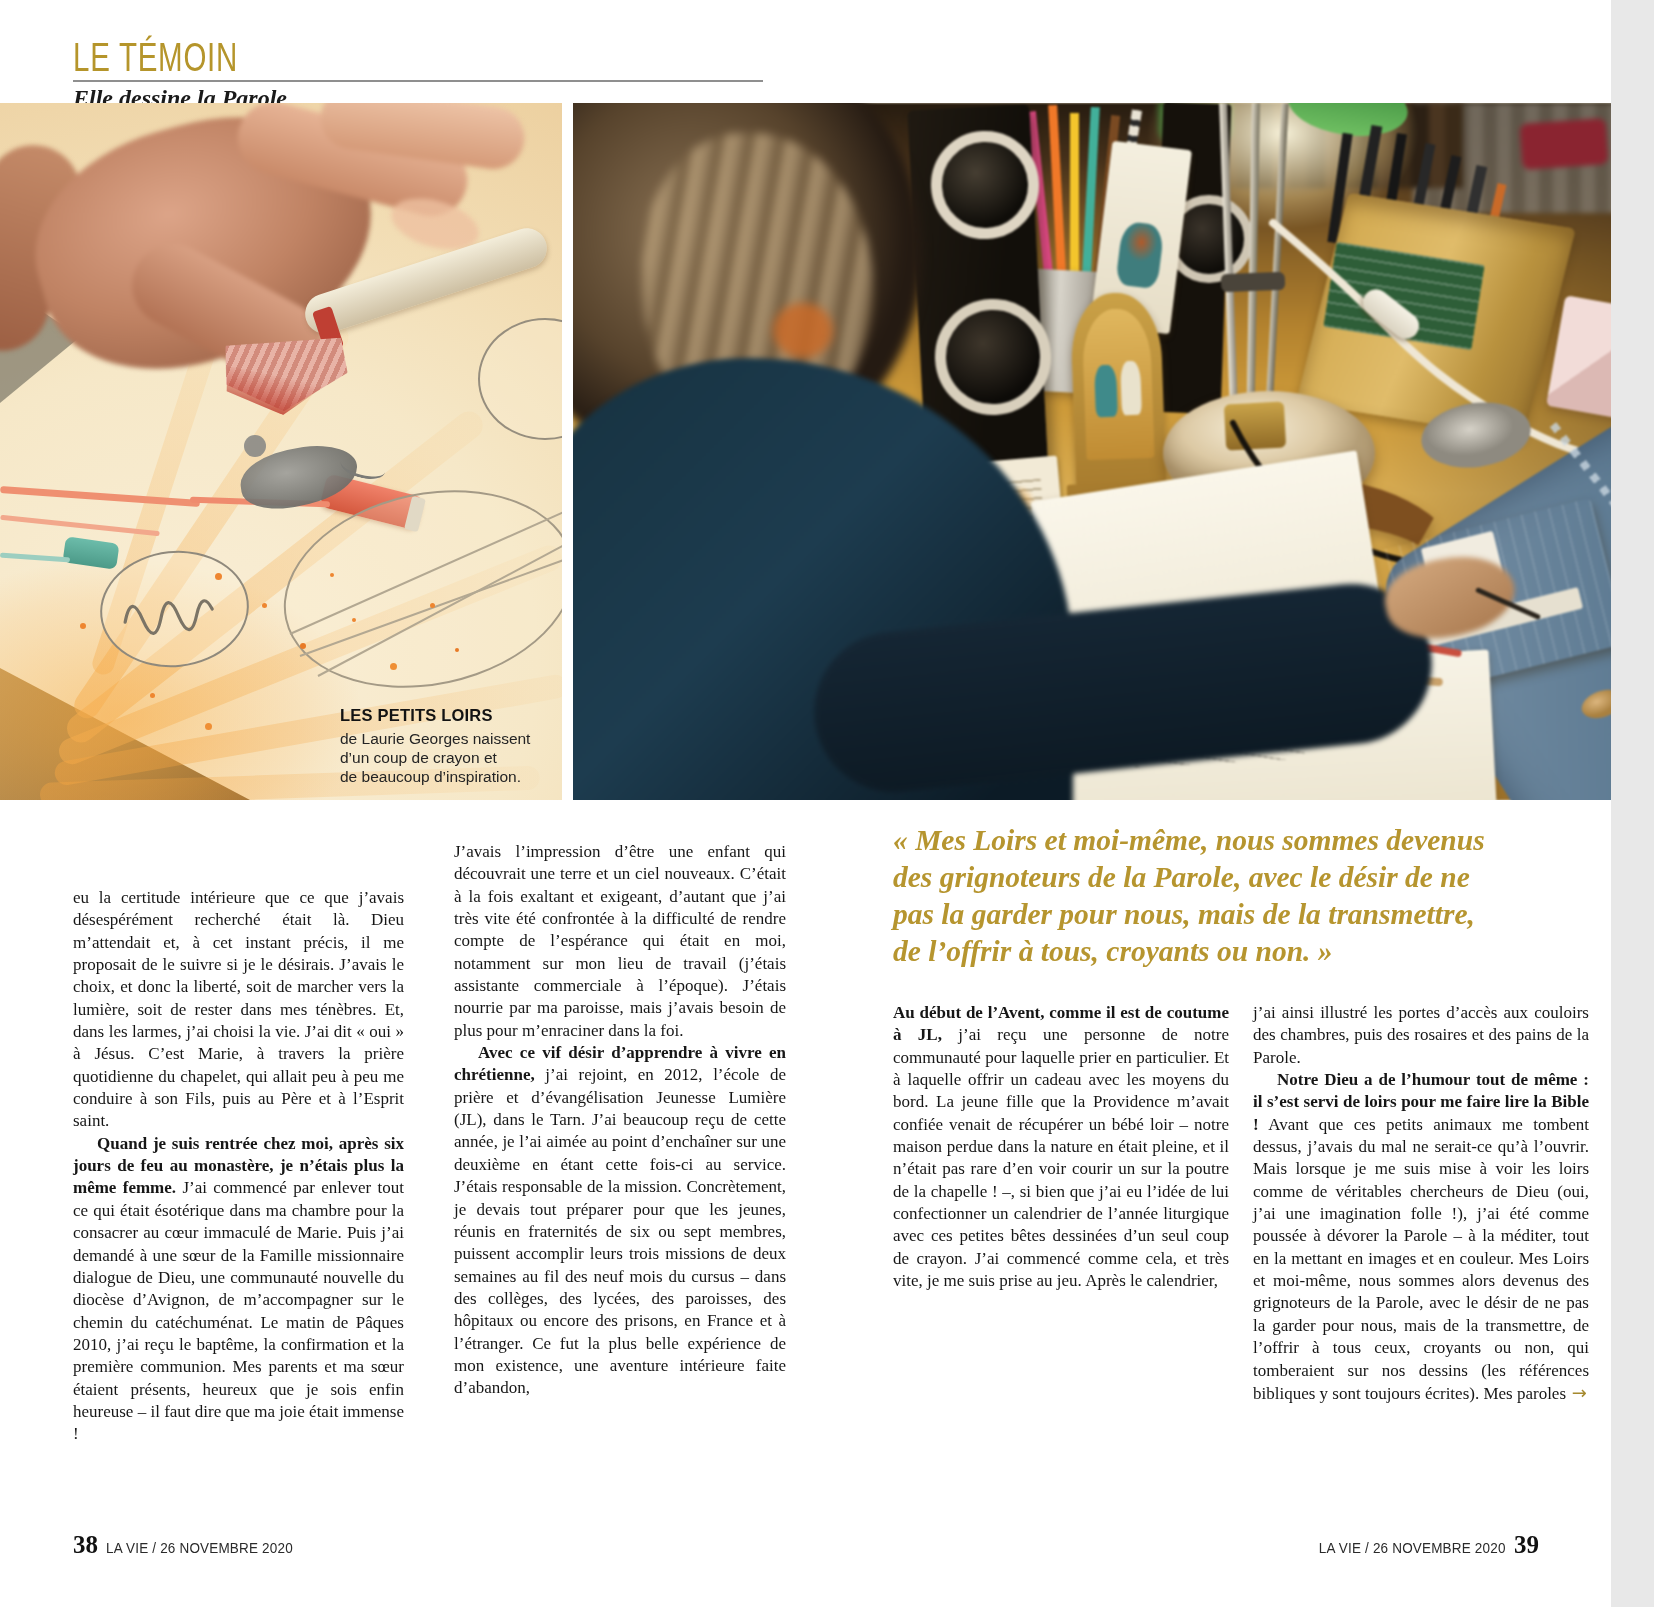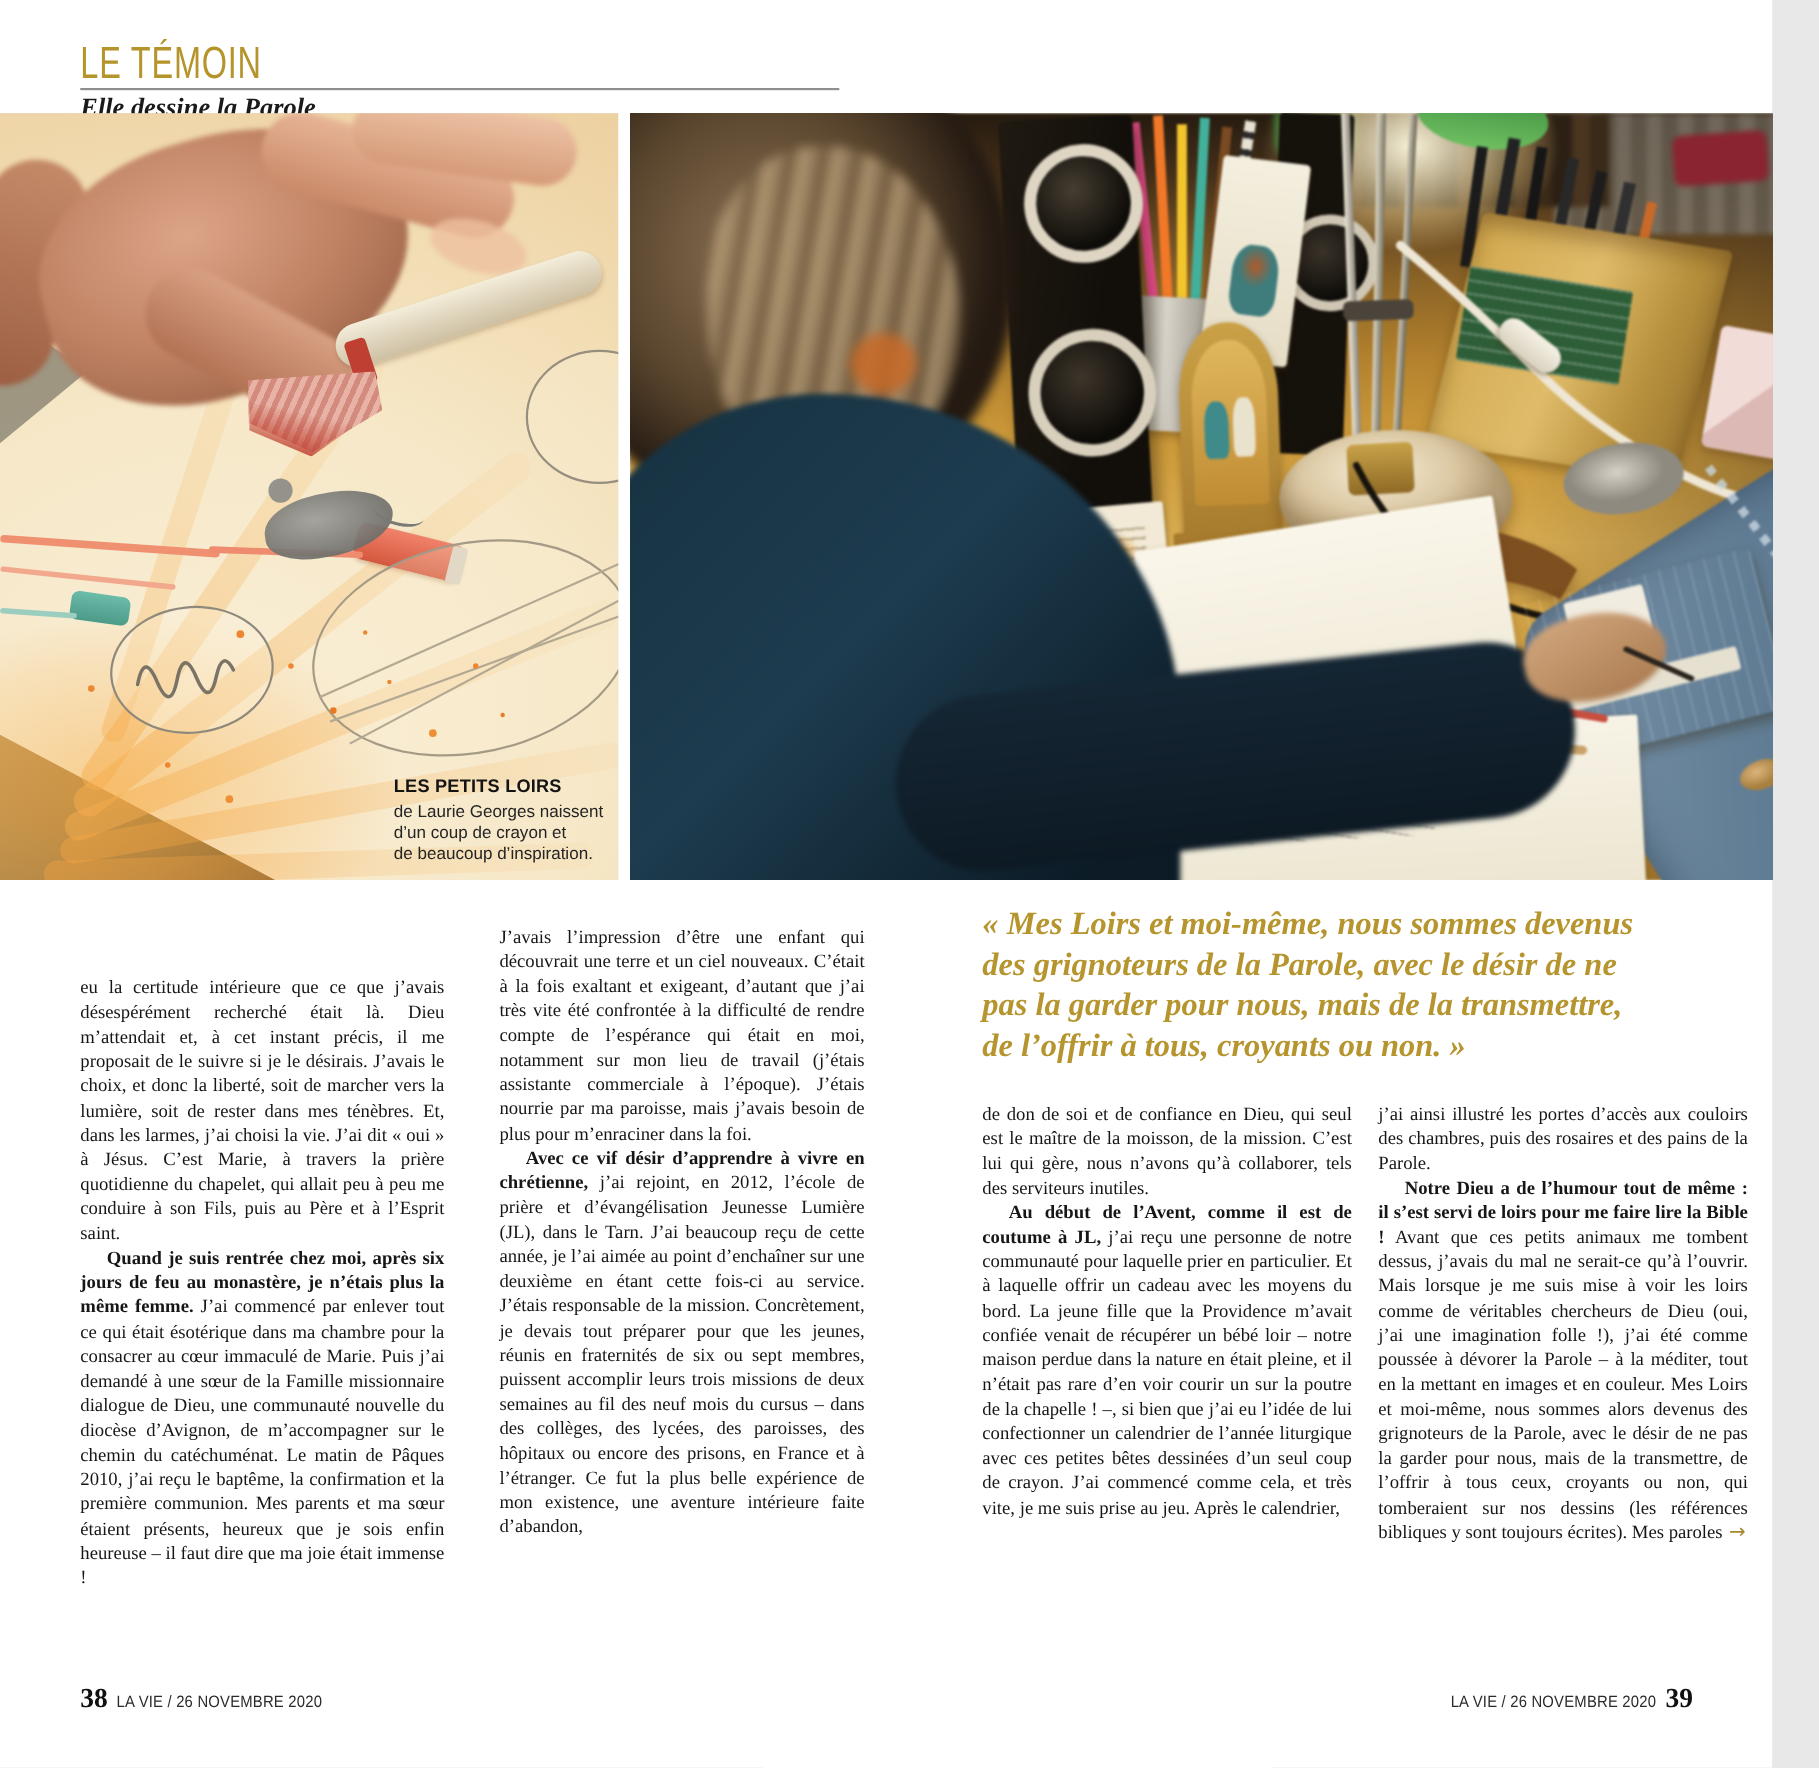--- a/index.html
+++ b/index.html
@@ -17,21 +17,21 @@
 
   
   .photo{position:absolute;top:103px;height:697px;overflow:hidden;background:#d8cdb4;}
   .photo-left{left:0;width:562px;}
   .photo-right{left:573px;width:1081px;}
   .scene{position:absolute;inset:0;}
   .soft{filter:blur(2.5px);}
   .soft2{filter:blur(5px);}
 
   
-  .caption{position:absolute;left:358px;top:603px;width:200px;font-family:"Liberation Sans",sans-serif;}
+  .caption{position:absolute;left:340px;top:603px;width:200px;font-family:"Liberation Sans",sans-serif;}
   .cap-title{font-size:16.5px;font-weight:700;color:#131313;margin-bottom:4px;letter-spacing:.2px;}
   .cap-line{font-size:15.5px;line-height:19px;color:#242424;}
 
   
   .quote{position:absolute;left:893px;top:822px;width:660px;}
   .quote-line{font-size:29.5px;line-height:37px;font-weight:700;font-style:italic;color:#b6952f;}
 
   
   .col{position:absolute;font-size:17px;line-height:22.35px;text-align:justify;color:#161616;}
   .col p{margin:0;}
@@ -248,21 +248,20 @@
 
   <div class="col" style="left:73px;top:887px;width:331px;">
       <p>eu la certitude intérieure que ce que j’avais désespérément recherché était là. Dieu m’attendait et, à cet instant précis, il me proposait de le suivre si je le désirais. J’avais le choix, et donc la liberté, soit de marcher vers la lumière, soit de rester dans mes ténèbres. Et, dans les larmes, j’ai choisi la vie. J’ai dit « oui » à Jésus. C’est Marie, à travers la prière quotidienne du chapelet, qui allait peu à peu me conduire à son Fils, puis au Père et à l’Esprit saint.</p>
       <p><b>Quand je suis rentrée chez moi, après six jours de feu au monastère, je n’étais plus la même femme.</b> J’ai commencé par enlever tout ce qui était ésotérique dans ma chambre pour la consacrer au cœur immaculé de Marie. Puis j’ai demandé à une sœur de la Famille missionnaire dialogue de Dieu, une communauté nouvelle du diocèse d’Avignon, de m’accompagner sur le chemin du catéchuménat. Le matin de Pâques 2010, j’ai reçu le baptême, la confirmation et la première communion. Mes parents et ma sœur étaient présents, heureux que je sois enfin heureuse – il faut dire que ma joie était immense !</p>
     </div>
   <div class="col" style="left:454px;top:841px;width:332px;">
       <p>J’avais l’impression d’être une enfant qui découvrait une terre et un ciel nouveaux. C’était à la fois exaltant et exigeant, d’autant que j’ai très vite été confrontée à la difficulté de rendre compte de l’espérance qui était en moi, notamment sur mon lieu de travail (j’étais assistante commerciale à l’époque). J’étais nourrie par ma paroisse, mais j’avais besoin de plus pour m’enraciner dans la foi.</p>
       <p><b>Avec ce vif désir d’apprendre à vivre en chrétienne,</b> j’ai rejoint, en 2012, l’école de prière et d’évangélisation Jeunesse Lumière (JL), dans le Tarn. J’ai beaucoup reçu de cette année, je l’ai aimée au point d’enchaîner sur une deuxième en étant cette fois-ci au service. J’étais responsable de la mission. Concrètement, je devais tout préparer pour que les jeunes, réunis en fraternités de six ou sept membres, puissent accomplir leurs trois missions de deux semaines au fil des neuf mois du cursus – dans des collèges, des lycées, des paroisses, des hôpitaux ou encore des prisons, en France et à l’étranger. Ce fut la plus belle expérience de mon existence, une aventure intérieure faite d’abandon,</p>
     </div>
   <div class="col" style="left:893px;top:1002px;width:336px;">
-      <p>de don de soi et de confiance en Dieu, qui seul est le maître de la moisson, de la mission. C’est lui qui gère, nous n’avons qu’à collaborer, tels des serviteurs inutiles.</p>
       <p><b>Au début de l’Avent, comme il est de coutume à JL,</b> j’ai reçu une personne de notre communauté pour laquelle prier en particulier. Et à laquelle offrir un cadeau avec les moyens du bord. La jeune fille que la Providence m’avait confiée venait de récupérer un bébé loir – notre maison perdue dans la nature en était pleine, et il n’était pas rare d’en voir courir un sur la poutre de la chapelle ! –, si bien que j’ai eu l’idée de lui confectionner un calendrier de l’année liturgique avec ces petites bêtes dessinées d’un seul coup de crayon. J’ai commencé comme cela, et très vite, je me suis prise au jeu. Après le calendrier,</p>
     </div>
   <div class="col" style="left:1253px;top:1002px;width:336px;">
       <p>j’ai ainsi illustré les portes d’accès aux couloirs des chambres, puis des rosaires et des pains de la Parole.</p>
       <p><b>Notre Dieu a de l’humour tout de même : il s’est servi de loirs pour me faire lire la Bible !</b> Avant que ces petits animaux me tombent dessus, j’avais du mal ne serait-ce qu’à l’ouvrir. Mais lorsque je me suis mise à voir les loirs comme de véritables chercheurs de Dieu (oui, j’ai une imagination folle !), j’ai été comme poussée à dévorer la Parole – à la méditer, tout en la mettant en images et en couleur. Mes Loirs et moi-même, nous sommes alors devenus des grignoteurs de la Parole, avec le désir de ne pas la garder pour nous, mais de la transmettre, de l’offrir à tous ceux, croyants ou non, qui tomberaient sur nos dessins (les références bibliques y sont toujours écrites). Mes paroles<span class="cont-arrow"> →</span></p>
     </div>
 
   <div class="footer footer-left">
     <span class="pnum">38</span>
     <span class="pmag">LA VIE / 26 NOVEMBRE 2020</span>

